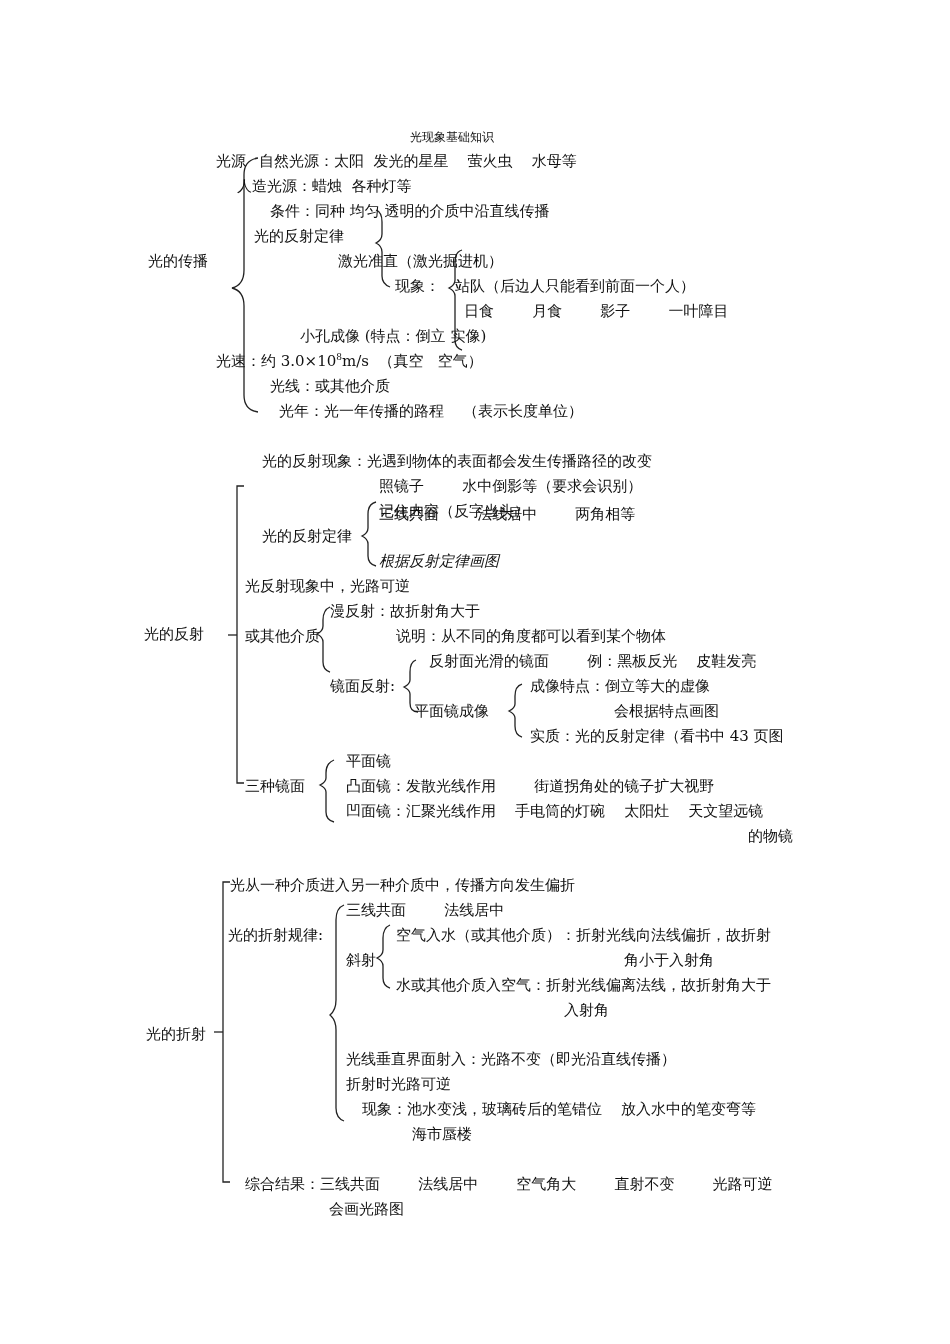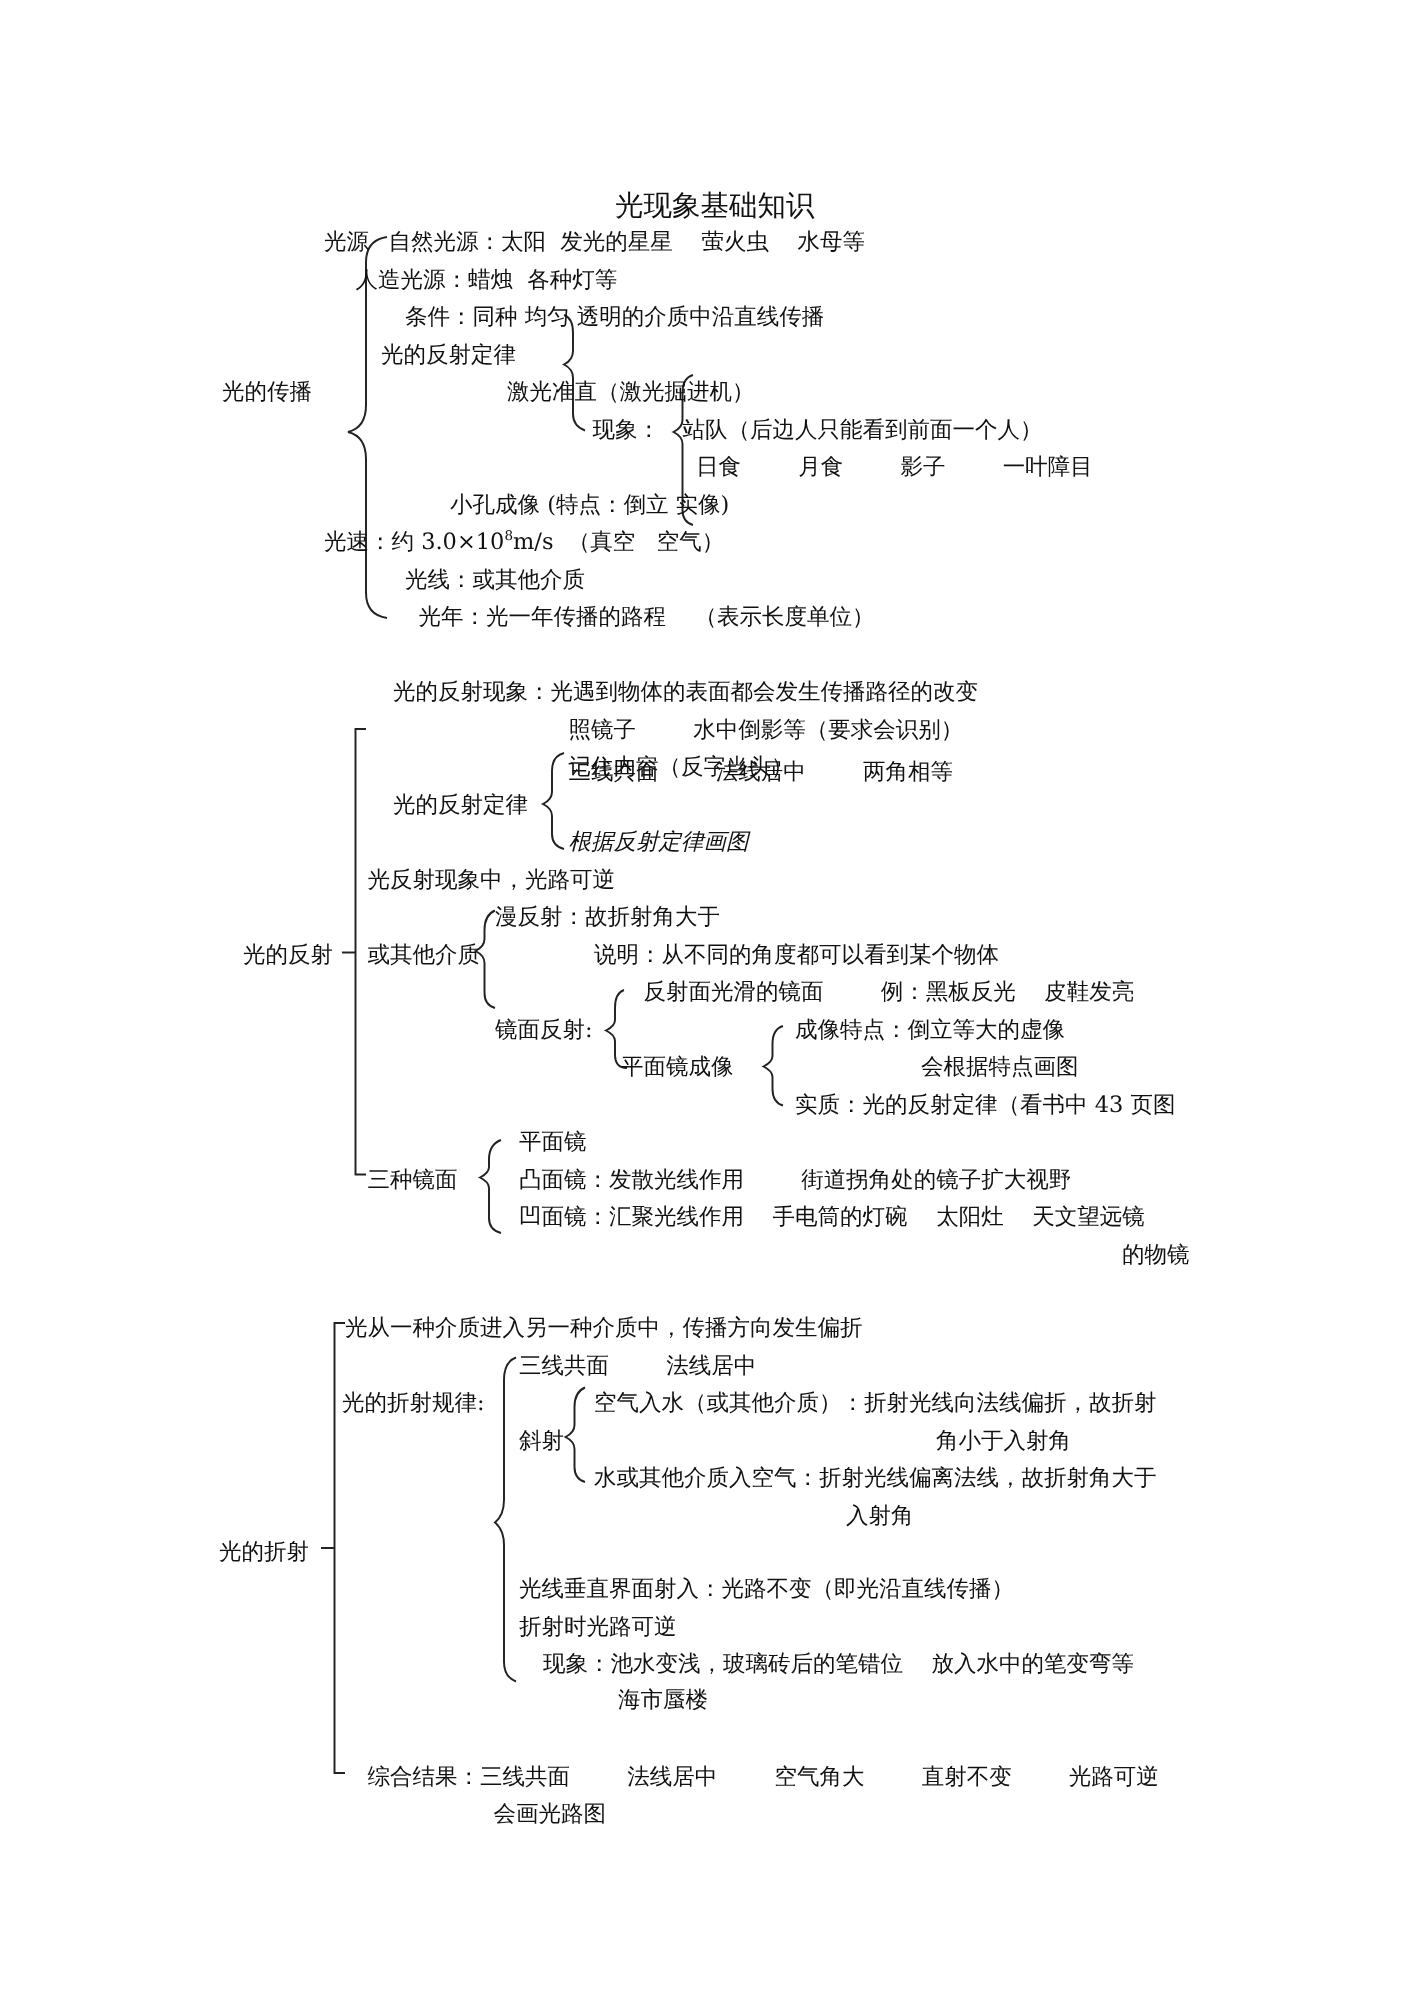--- a/index.html
+++ b/index.html
@@ -1,19 +1,19 @@
 <!DOCTYPE html>
 <html><head>
 <meta charset="utf-8">
 <style>
   html, body { margin: 0; padding: 0; background: #ffffff; }
   body { width: 950px; height: 1344px; position: relative; overflow: hidden;
          font-family: "DejaVu Serif", "Liberation Serif", serif; color: #111; }
   .t { position: absolute; font-size: 15px; line-height: 18px; white-space: pre; }
-  .title { font-size: 19px; }
+  .title { font-size: 12px; }
   svg.br { position: absolute; left: 0; top: 0; width: 950px; height: 1344px; pointer-events: none; }
   svg.br path, svg.br line { stroke: #222; stroke-width: 1.3; fill: none; }
   sup { font-size: 9px; vertical-align: 6px; line-height: 0; }
 </style>
 </head>
 <body>
 
 <svg class="br">
 
   <path d="M258,158 Q244,160 244,175 L244,270 Q244,285 232,288 Q244,291 244,306 L244,395 Q244,410 258,412"></path>
@@ -60,21 +60,21 @@
 <div class="t" style="left:270px;top:377px;">光线：或其他介质</div>
 <div class="t" style="left:279px;top:402px;">光年：光一年传播的路程    （表示长度单位）</div>
 
 <div class="t" style="left:262px;top:452px;">光的反射现象：光遇到物体的表面都会发生传播路径的改变</div>
 <div class="t" style="left:379px;top:477px;">照镜子        水中倒影等（要求会识别）</div>
 <div class="t" style="left:262px;top:527px;">光的反射定律</div>
 <div class="t" style="left:379px;top:502px;">记住内容（反字当头）</div>
 <div class="t" style="left:379px;top:505px;">三线共面        法线居中        两角相等</div>
 <div class="t" style="left:379px;top:552px;font-style:italic;">根据反射定律画图</div>
 <div class="t" style="left:245px;top:577px;">光反射现象中，光路可逆</div>
-<div class="t" style="left:162px;top:627px;">光的反射</div>
+<div class="t" style="left:144px;top:627px;font-family:Liberation Mono, monospace;">光的反射</div>
 <div class="t" style="left:245px;top:627px;">或其他介质</div>
 <div class="t" style="left:330px;top:602px;">漫反射：故折射角大于</div>
 <div class="t" style="left:396px;top:627px;">说明：从不同的角度都可以看到某个物体</div>
 <div class="t" style="left:330px;top:677px;">镜面反射:</div>
 <div class="t" style="left:429px;top:652px;">反射面光滑的镜面        例：黑板反光    皮鞋发亮</div>
 <div class="t" style="left:414px;top:702px;">平面镜成像</div>
 <div class="t" style="left:530px;top:677px;">成像特点：倒立等大的虚像</div>
 <div class="t" style="left:614px;top:702px;">会根据特点画图</div>
 <div class="t" style="left:530px;top:727px;">实质：光的反射定律（看书中 43 页图</div>
 <div class="t" style="left:245px;top:777px;">三种镜面</div>

